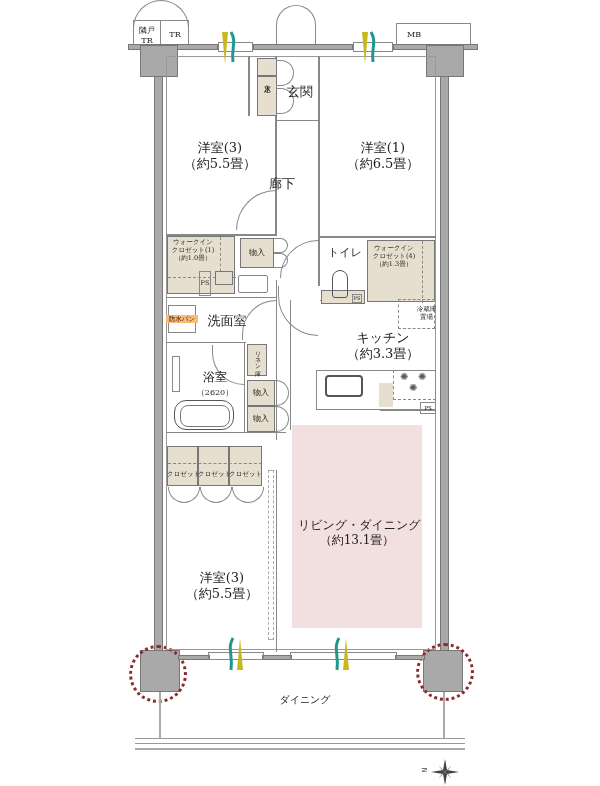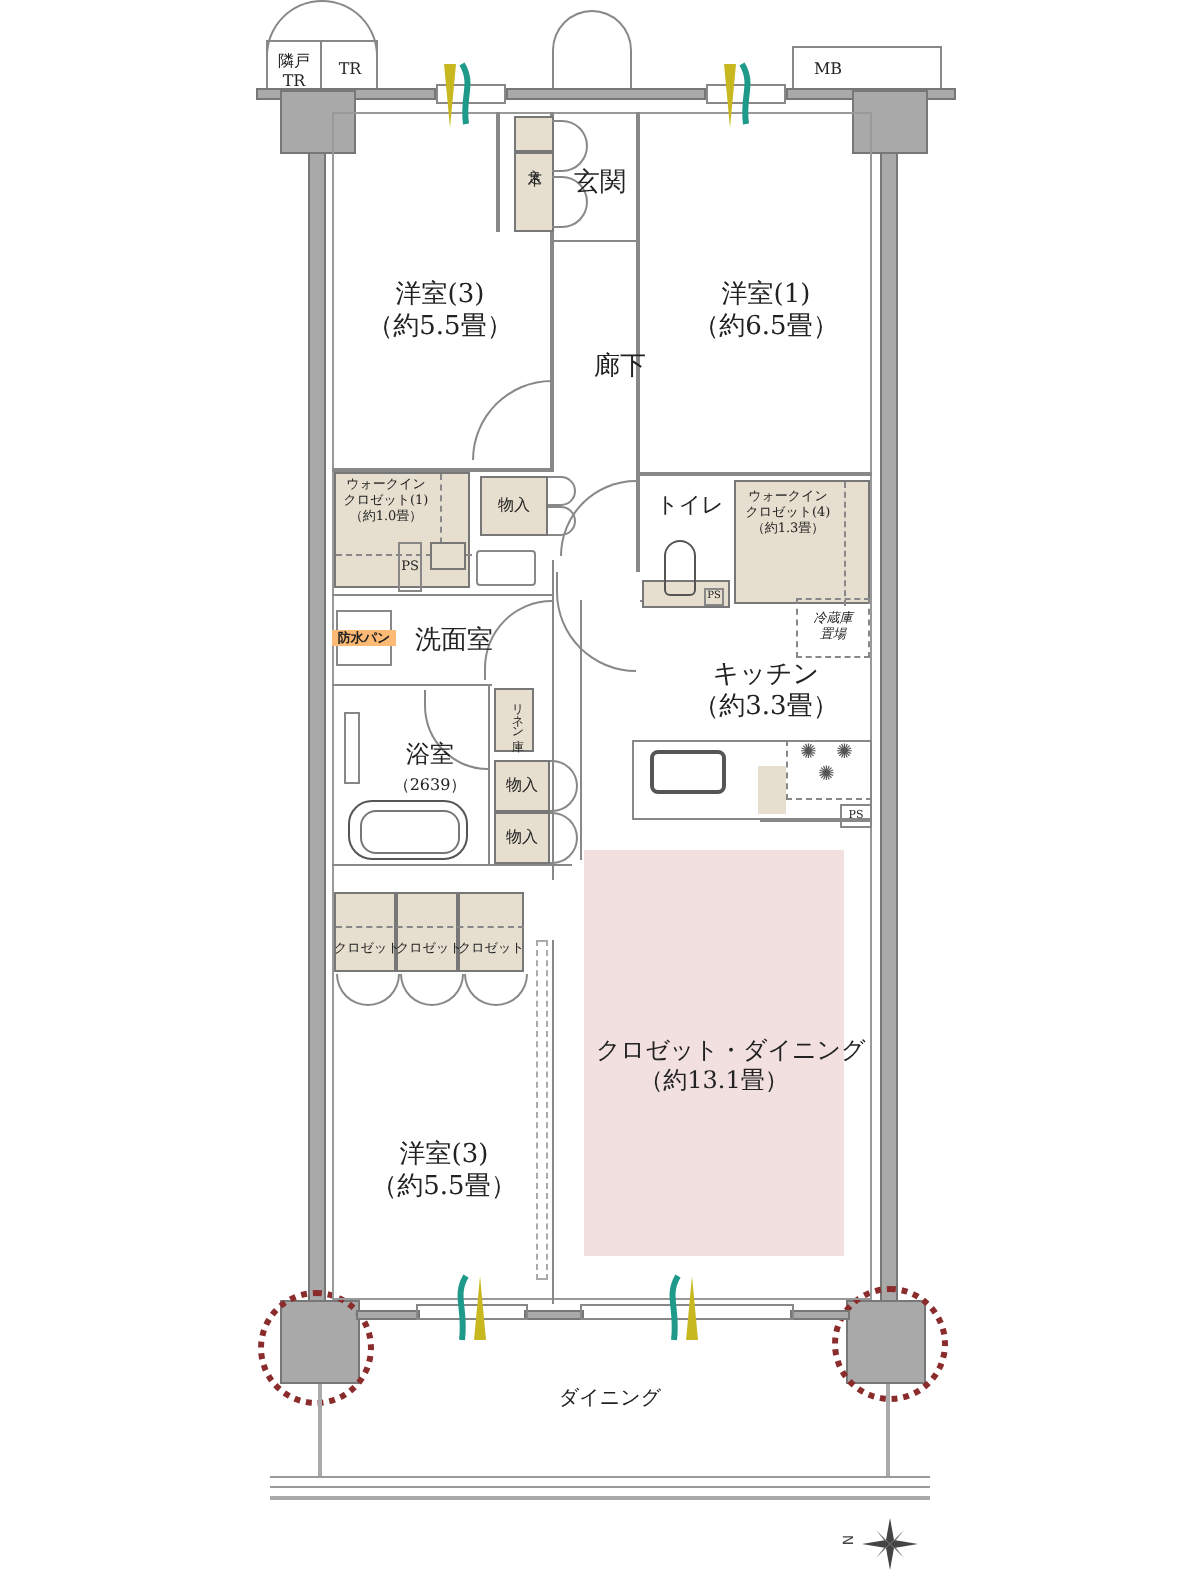--- a/index.html
+++ b/index.html
@@ -111,21 +111,21 @@
 <div class="door" style="left:274px;top:238px;width:14px;height:15px;border-radius:0 14px 14px 0;border-left:none;"></div>
 <div class="door" style="left:274px;top:253px;width:14px;height:15px;border-radius:0 14px 14px 0;border-left:none;"></div>
 
 <div class="thin" style="left:199px;top:271px;width:12px;height:25px;"></div>
 <div class="label xs" style="left:199px;top:279px;width:12px;">PS</div>
 <div class="tan" style="left:215px;top:271px;width:18px;height:14px;"></div>
 
 <div class="thin" style="left:238px;top:275px;width:30px;height:18px;border-radius:2px;"></div>
 
 <div class="thin" style="left:168px;top:305px;width:28px;height:28px;"></div>
-<div class="label xs" style="left:166px;top:315px;width:32px;background:#fdba74;font-weight:bold;">防水パン</div>
+<div class="label xs" style="left:166px;top:315px;width:32px;background:#fdba74;">防水パン</div>
 
 <div class="tan" style="left:247px;top:344px;width:20px;height:32px;">
   <div class="abs vtext" style="left:5px;top:2px;font-size:6px;">リネン庫</div>
 </div>
 
 <div class="tan" style="left:247px;top:380px;width:28px;height:26px;"></div>
 <div class="label sm" style="left:247px;top:388px;width:28px;">物入</div>
 <div class="tan" style="left:247px;top:406px;width:28px;height:26px;"></div>
 <div class="label sm" style="left:247px;top:414px;width:28px;">物入</div>
 <div class="door" style="left:275px;top:380px;width:14px;height:26px;border-radius:0 14px 14px 0;border-left:none;"></div>
@@ -148,45 +148,45 @@
 <div class="thin" style="left:332px;top:270px;width:16px;height:28px;border-radius:8px 8px 3px 3px;border-color:#555;"></div>
 <div class="thin" style="left:352px;top:294px;width:10px;height:9px;"></div>
 <div class="label xs" style="left:351px;top:295px;width:12px;font-size:5px;">PS</div>
 
 <div class="tan" style="left:367px;top:240px;width:68px;height:62px;">
   <div class="dash" style="left:54px;top:0;width:0;height:62px;border-width:0 0 0 1px;"></div>
 </div>
 <div class="label xs" style="left:365px;top:244px;width:58px;"><span>ウォークイン</span><br><span>クロゼット(4)</span><br><span>（約1.3畳）</span></div>
 
 <div class="dash" style="left:398px;top:299px;width:37px;height:30px;"></div>
-<div class="label xs" style="left:398px;top:305px;width:37px;font-style:italic;"><span>冷蔵庫</span><br><span>置場</span></div>
+<div class="label xs" style="left:408px;top:305px;width:37px;"><span>冷蔵庫</span><br><span>置場</span></div>
 
 <div class="thin" style="left:316px;top:370px;width:120px;height:40px;"></div>
 <div class="thin" style="left:325px;top:375px;width:38px;height:22px;border-radius:4px;border:2px solid #555;"></div>
 <div class="tan" style="left:379px;top:383px;width:14px;height:24px;border:none;"></div>
 <div class="dash" style="left:393px;top:370px;width:43px;height:30px;"></div>
 <div class="abs" style="left:400px;top:372px;font-size:10px;color:#555;line-height:1;">✺</div>
 <div class="abs" style="left:418px;top:372px;font-size:10px;color:#555;line-height:1;">✺</div>
 <div class="abs" style="left:409px;top:383px;font-size:10px;color:#555;line-height:1;">✺</div>
 <div class="line" style="left:380px;top:410px;width:56px;height:1px;"></div>
 <div class="thin" style="left:420px;top:402px;width:16px;height:12px;"></div>
 <div class="label xs" style="left:420px;top:405px;width:16px;font-size:5.5px;">PS</div>
 
 <div class="pink" style="left:292px;top:425px;width:130px;height:203px;"></div>
 
 <div class="label lg" style="left:175px;top:140px;width:90px;"><span>洋室(3)</span><br><span>（約5.5畳）</span></div>
 <div class="label lg" style="left:333px;top:140px;width:100px;"><span>洋室(1)</span><br><span>（約6.5畳）</span></div>
 <div class="label lg" style="left:285px;top:84px;width:30px;">玄関</div>
-<div class="label lg" style="left:292px;top:176px;width:36px;">廊下</div>
+<div class="label lg" style="left:264px;top:176px;width:36px;">廊下</div>
 <div class="label md" style="left:325px;top:246px;width:40px;">トイレ</div>
 <div class="label lg" style="left:338px;top:330px;width:90px;text-align:center;"><span>キッチン</span><br><span>（約3.3畳）</span></div>
 <div class="label lg" style="left:204px;top:313px;width:46px;">洗面室</div>
-<div class="label md" style="left:190px;top:370px;width:50px;"><span style="font-size:12px;">浴室</span><br><span style="font-size:8px;">（2639）</span></div>
+<div class="label md" style="left:190px;top:370px;width:50px;"><span style="font-size:12px;">浴室</span><br><span style="font-size:8px;">（2620）</span></div>
 <div class="label lg" style="left:182px;top:570px;width:80px;"><span>洋室(3)</span><br><span>（約5.5畳）</span></div>
-<div class="label lg" style="left:298px;top:518px;width:118px;font-size:12px;"><span>クロゼット・ダイニング</span><br><span>（約13.1畳）</span></div>
+<div class="label lg" style="left:298px;top:518px;width:118px;font-size:12px;"><span>リビング・ダイニング</span><br><span>（約13.1畳）</span></div>
 <div class="label md" style="left:270px;top:694px;width:70px;font-family:'DejaVu Sans','Liberation Sans',sans-serif;font-size:10px;">ダイニング</div>
 
 <svg class="abs" style="left:218px;top:28px;" width="20" height="40">
   <polygon points="4,4 10,4 7,36" fill="#c8b820"></polygon>
   <path d="M13,4 C19,14 13,20 15,34" stroke="#1f9a8a" stroke-width="3" fill="none"></path>
 </svg>
 <svg class="abs" style="left:358px;top:28px;" width="20" height="40">
   <polygon points="4,4 10,4 7,36" fill="#c8b820"></polygon>
   <path d="M13,4 C19,14 13,20 15,34" stroke="#1f9a8a" stroke-width="3" fill="none"></path>
 </svg>

